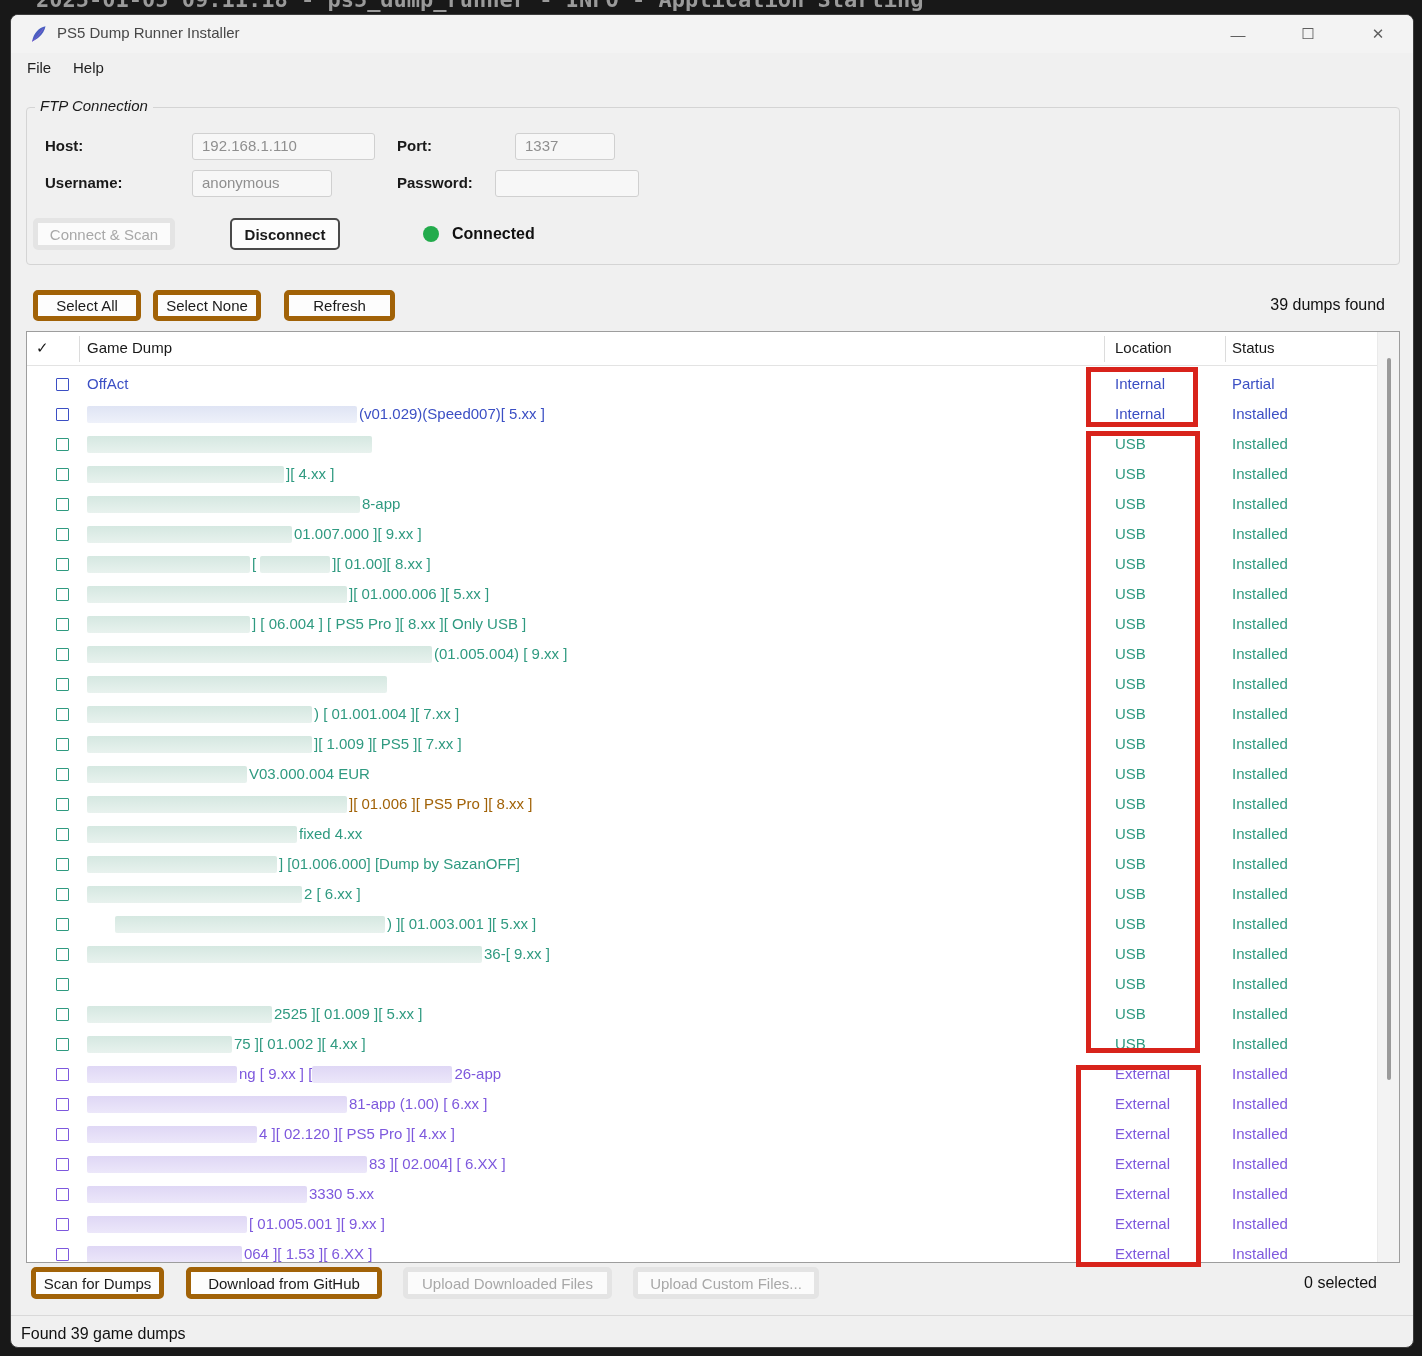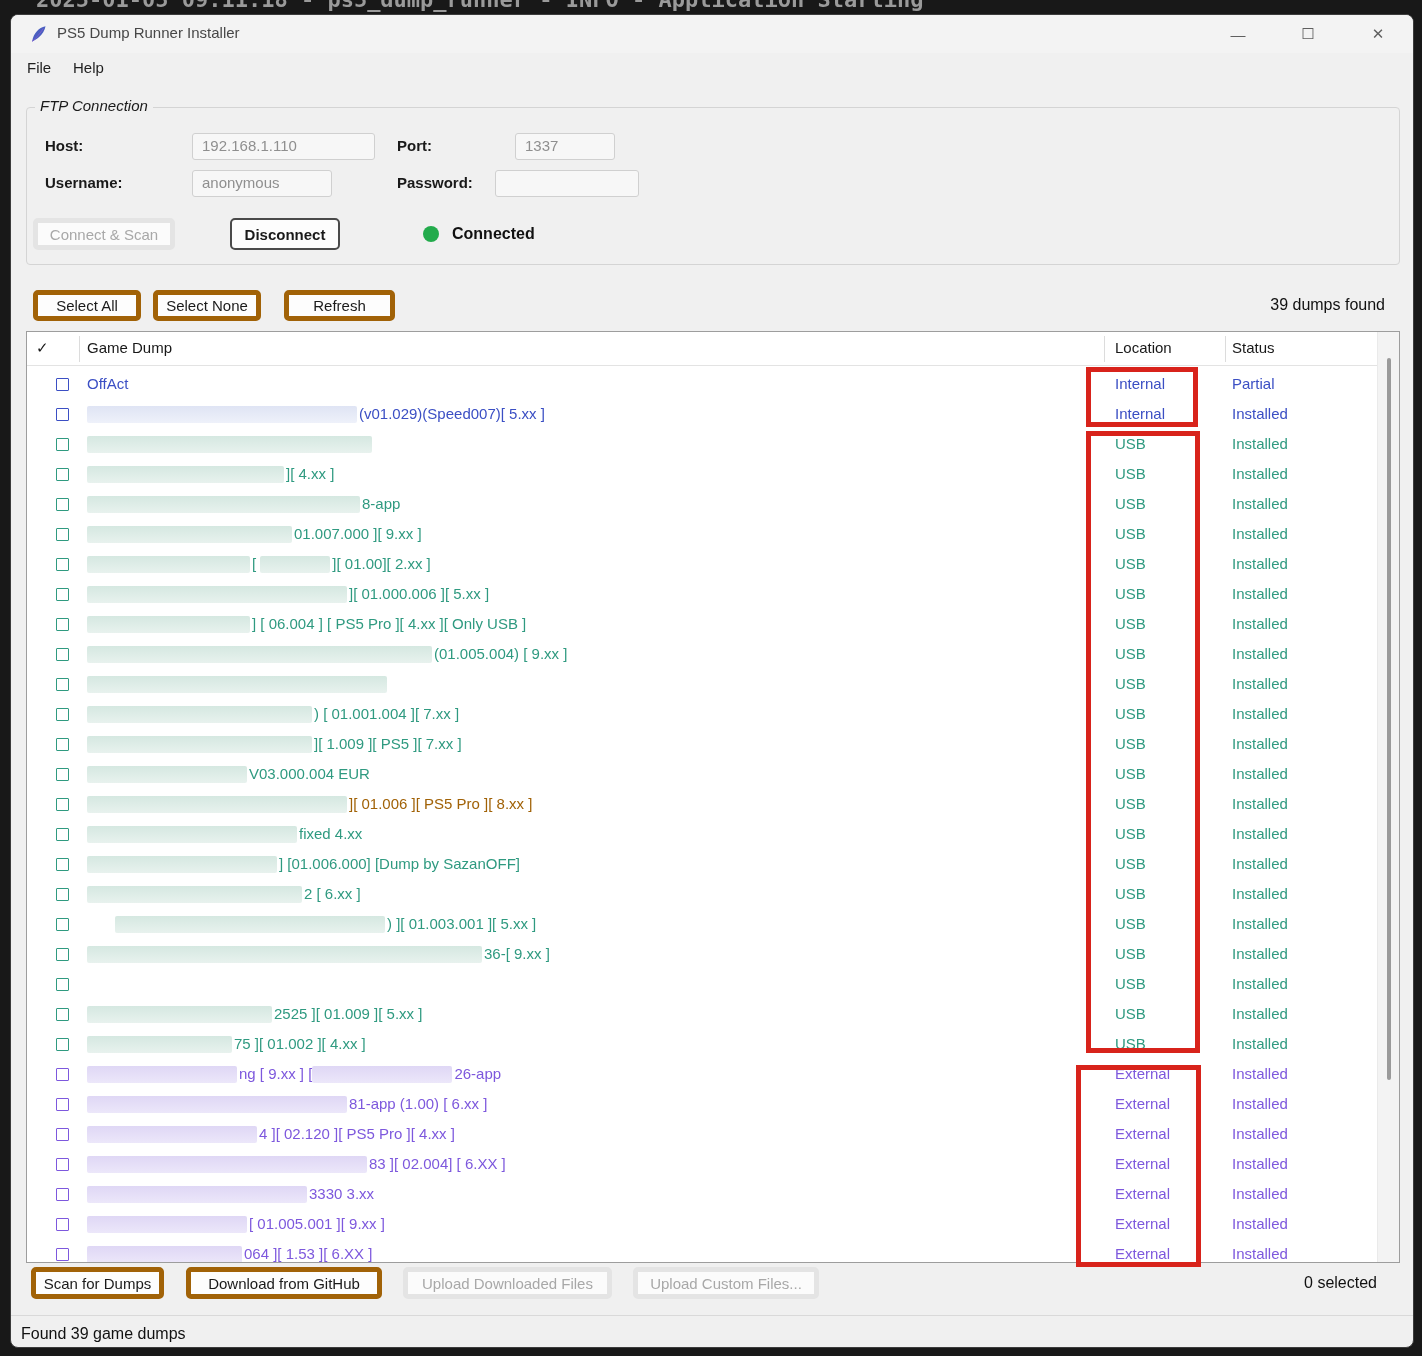--- a/index.html
+++ b/index.html
@@ -177,33 +177,33 @@
           <span class="stcell" style="color: rgb(47, 154, 128);">Installed</span>
         </div>
         <div class="trow">
           <span class="chk" style="border-color: rgb(47, 154, 128);"></span>
           <div class="gname" style="color: rgb(47, 154, 128);"><span class="blurseg" style="width: 205px; background: linear-gradient(rgb(213, 232, 225), rgb(232, 242, 238));"></span><span>01.007.000 ][ 9.xx ]</span></div>
           <span class="loccell" style="color: rgb(47, 154, 128);">USB</span>
           <span class="stcell" style="color: rgb(47, 154, 128);">Installed</span>
         </div>
         <div class="trow">
           <span class="chk" style="border-color: rgb(47, 154, 128);"></span>
-          <div class="gname" style="color: rgb(47, 154, 128);"><span class="blurseg" style="width: 163px; background: linear-gradient(rgb(213, 232, 225), rgb(232, 242, 238));"></span><span>[ </span><span class="blurseg" style="width: 70px; background: linear-gradient(rgb(213, 232, 225), rgb(232, 242, 238));"></span><span>][ 01.00][ 2.xx ]</span></div>
+          <div class="gname" style="color: rgb(47, 154, 128);"><span class="blurseg" style="width: 163px; background: linear-gradient(rgb(213, 232, 225), rgb(232, 242, 238));"></span><span>[ </span><span class="blurseg" style="width: 70px; background: linear-gradient(rgb(213, 232, 225), rgb(232, 242, 238));"></span><span>][ 01.00][ 8.xx ]</span></div>
           <span class="loccell" style="color: rgb(47, 154, 128);">USB</span>
           <span class="stcell" style="color: rgb(47, 154, 128);">Installed</span>
         </div>
         <div class="trow">
           <span class="chk" style="border-color: rgb(47, 154, 128);"></span>
           <div class="gname" style="color: rgb(47, 154, 128);"><span class="blurseg" style="width: 260px; background: linear-gradient(rgb(213, 232, 225), rgb(232, 242, 238));"></span><span>][ 01.000.006 ][ 5.xx ]</span></div>
           <span class="loccell" style="color: rgb(47, 154, 128);">USB</span>
           <span class="stcell" style="color: rgb(47, 154, 128);">Installed</span>
         </div>
         <div class="trow">
           <span class="chk" style="border-color: rgb(47, 154, 128);"></span>
-          <div class="gname" style="color: rgb(47, 154, 128);"><span class="blurseg" style="width: 163px; background: linear-gradient(rgb(213, 232, 225), rgb(232, 242, 238));"></span><span>] [ 06.004 ] [ PS5 Pro ][ 4.xx ][ Only USB ]</span></div>
+          <div class="gname" style="color: rgb(47, 154, 128);"><span class="blurseg" style="width: 163px; background: linear-gradient(rgb(213, 232, 225), rgb(232, 242, 238));"></span><span>] [ 06.004 ] [ PS5 Pro ][ 8.xx ][ Only USB ]</span></div>
           <span class="loccell" style="color: rgb(47, 154, 128);">USB</span>
           <span class="stcell" style="color: rgb(47, 154, 128);">Installed</span>
         </div>
         <div class="trow">
           <span class="chk" style="border-color: rgb(47, 154, 128);"></span>
           <div class="gname" style="color: rgb(47, 154, 128);"><span class="blurseg" style="width: 345px; background: linear-gradient(rgb(213, 232, 225), rgb(232, 242, 238));"></span><span>(01.005.004) [ 9.xx ]</span></div>
           <span class="loccell" style="color: rgb(47, 154, 128);">USB</span>
           <span class="stcell" style="color: rgb(47, 154, 128);">Installed</span>
         </div>
         <div class="trow">
@@ -302,21 +302,21 @@
           <span class="stcell" style="color: rgb(125, 88, 221);">Installed</span>
         </div>
         <div class="trow">
           <span class="chk" style="border-color: rgb(125, 88, 221);"></span>
           <div class="gname" style="color: rgb(125, 88, 221);"><span class="blurseg" style="width: 280px; background: linear-gradient(rgb(223, 215, 245), rgb(236, 231, 250));"></span><span>83 ][ 02.004] [ 6.XX ]</span></div>
           <span class="loccell" style="color: rgb(125, 88, 221);">External</span>
           <span class="stcell" style="color: rgb(125, 88, 221);">Installed</span>
         </div>
         <div class="trow">
           <span class="chk" style="border-color: rgb(125, 88, 221);"></span>
-          <div class="gname" style="color: rgb(125, 88, 221);"><span class="blurseg" style="width: 220px; background: linear-gradient(rgb(223, 215, 245), rgb(236, 231, 250));"></span><span>3330 3.xx</span></div>
+          <div class="gname" style="color: rgb(125, 88, 221);"><span class="blurseg" style="width: 220px; background: linear-gradient(rgb(223, 215, 245), rgb(236, 231, 250));"></span><span>3330 5.xx</span></div>
           <span class="loccell" style="color: rgb(125, 88, 221);">External</span>
           <span class="stcell" style="color: rgb(125, 88, 221);">Installed</span>
         </div>
         <div class="trow">
           <span class="chk" style="border-color: rgb(125, 88, 221);"></span>
           <div class="gname" style="color: rgb(125, 88, 221);"><span class="blurseg" style="width: 160px; background: linear-gradient(rgb(223, 215, 245), rgb(236, 231, 250));"></span><span>[ 01.005.001 ][ 9.xx ]</span></div>
           <span class="loccell" style="color: rgb(125, 88, 221);">External</span>
           <span class="stcell" style="color: rgb(125, 88, 221);">Installed</span>
         </div>
         <div class="trow">

